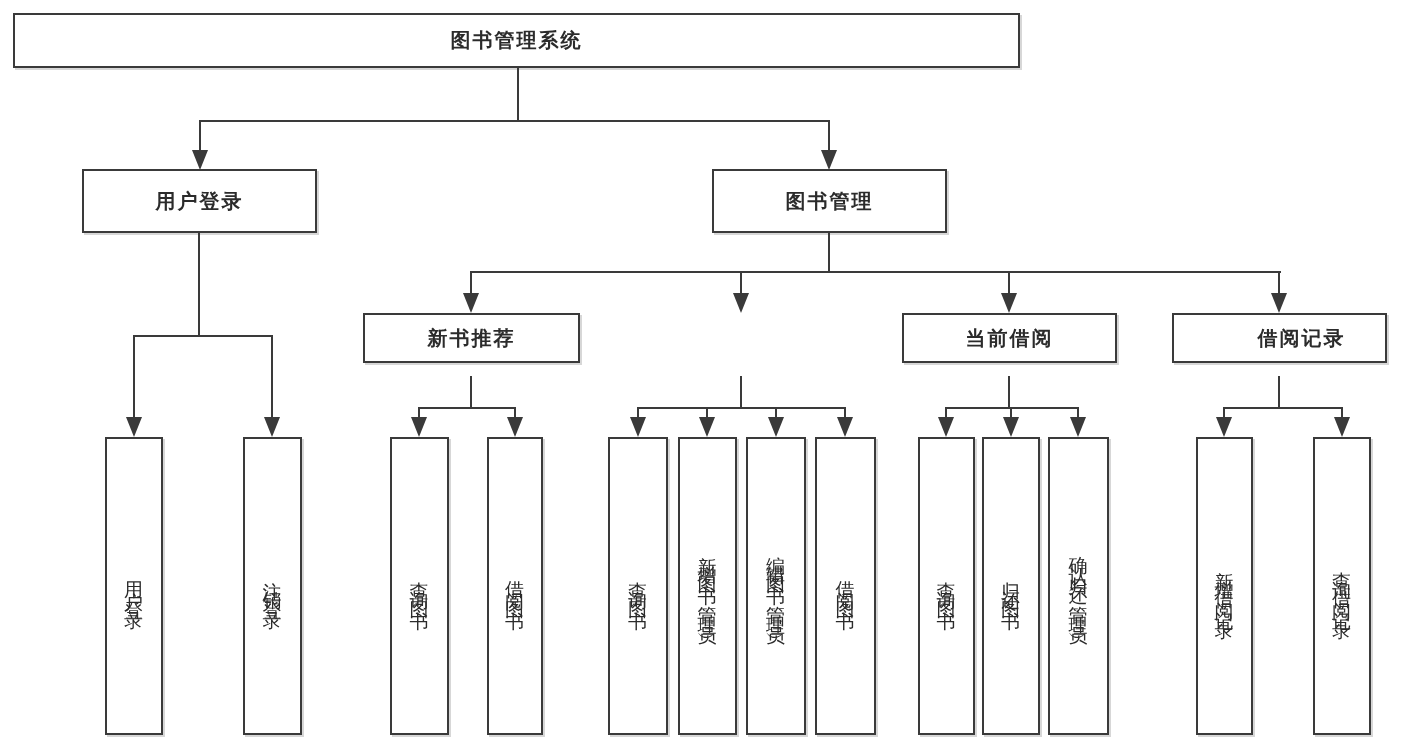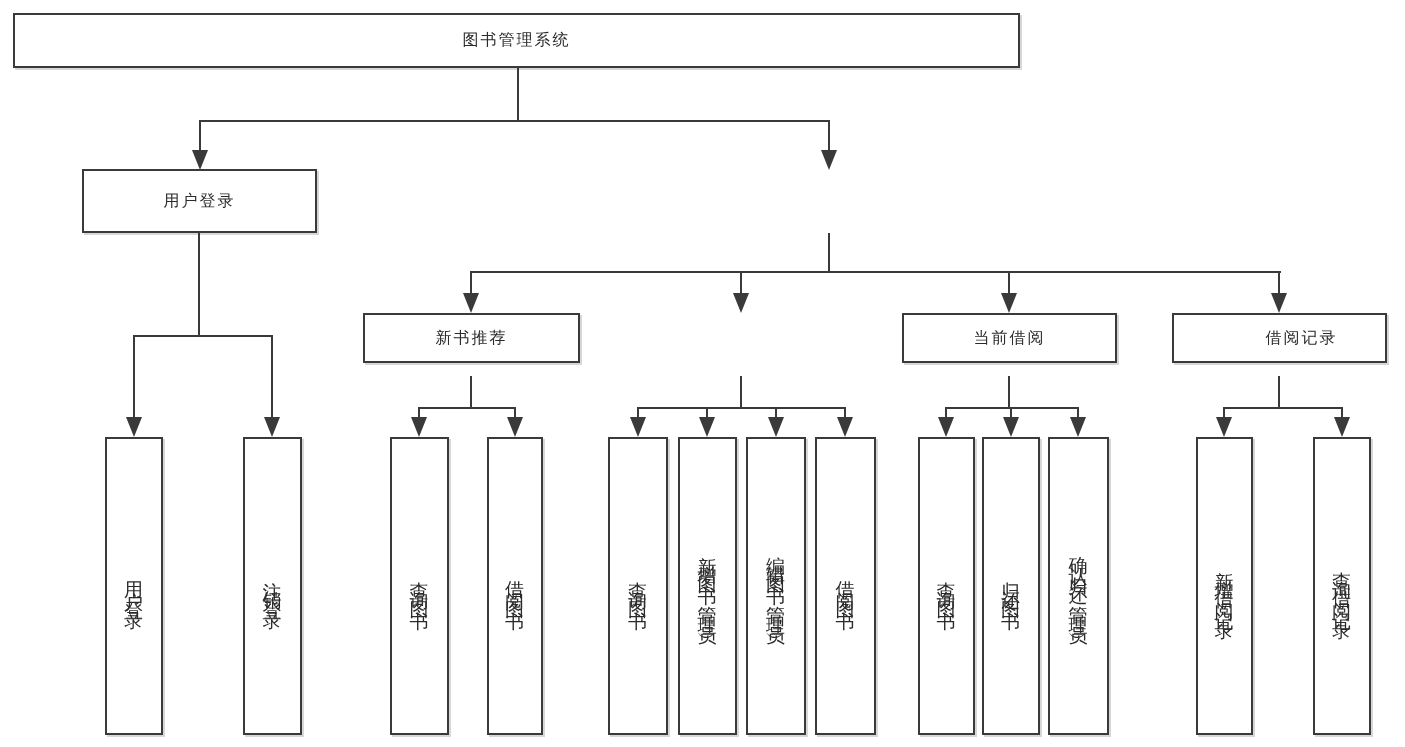--- a/index.html
+++ b/index.html
@@ -5,21 +5,21 @@
   html,body{margin:0;padding:0;background:#ffffff;}
   .canvas{
     position:relative;width:1405px;height:747px;background:#ffffff;overflow:hidden;
     font-family:"Liberation Sans","DejaVu Sans",sans-serif;color:#2b2b2b;
   }
   .node{
     position:absolute;background:#ffffff;border:2px solid #3a3a3a;
     box-shadow:2px 2px 0 rgba(140,140,140,0.35);
     display:flex;align-items:center;justify-content:center;box-sizing:border-box;
   }
-  .hlabel{font-size:16px;letter-spacing:2px;white-space:nowrap;}
+  .hlabel{font-size:20px;letter-spacing:2px;white-space:nowrap;font-weight:bold;}
   .root{left:13px;top:13px;width:1007px;height:55px;}
   .l2{top:169px;width:235px;height:64px;}
   .l3{top:313px;height:50px;}
   .leaf{top:437px;height:298px;}
   .vtext{
     writing-mode:vertical-rl;text-orientation:mixed;
     font-size:19px;letter-spacing:10px;line-height:1;white-space:nowrap;
   }
   .line{position:absolute;background:#3a3a3a;}
   .arrow{
@@ -36,20 +36,23 @@
 <body>
 
 <div class="canvas">
 
   <div class="node root">
     <span class="hlabel">图书管理系统</span>
   </div>
 
   <div class="node l2" style="left:82px;">
     <span class="hlabel">用户登录</span>
+  </div>
+  <div class="node l2" style="left:712px;">
+    <span class="hlabel">图书管理</span>
   </div>
 
   <div class="node l3" style="left:363px;width:217px;">
     <span class="hlabel">新书推荐</span>
   </div>
   <div class="node l3" style="left:902px;width:215px;">
     <span class="hlabel">当前借阅</span>
   </div>
   <div class="node l3" style="left:1172px;width:215px;padding-left:44px;">
     <span class="hlabel">借阅记录</span>

